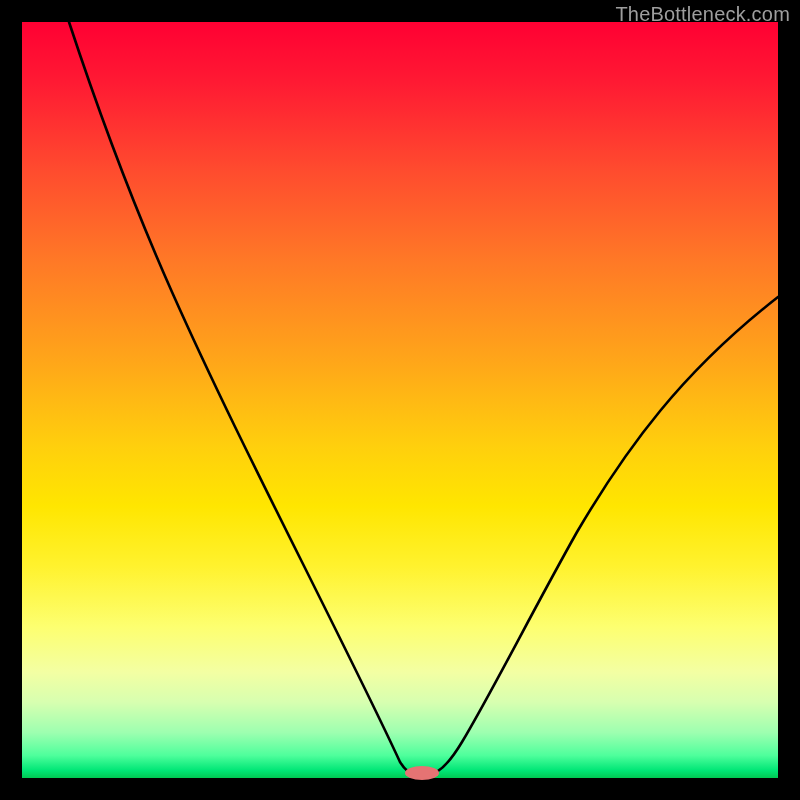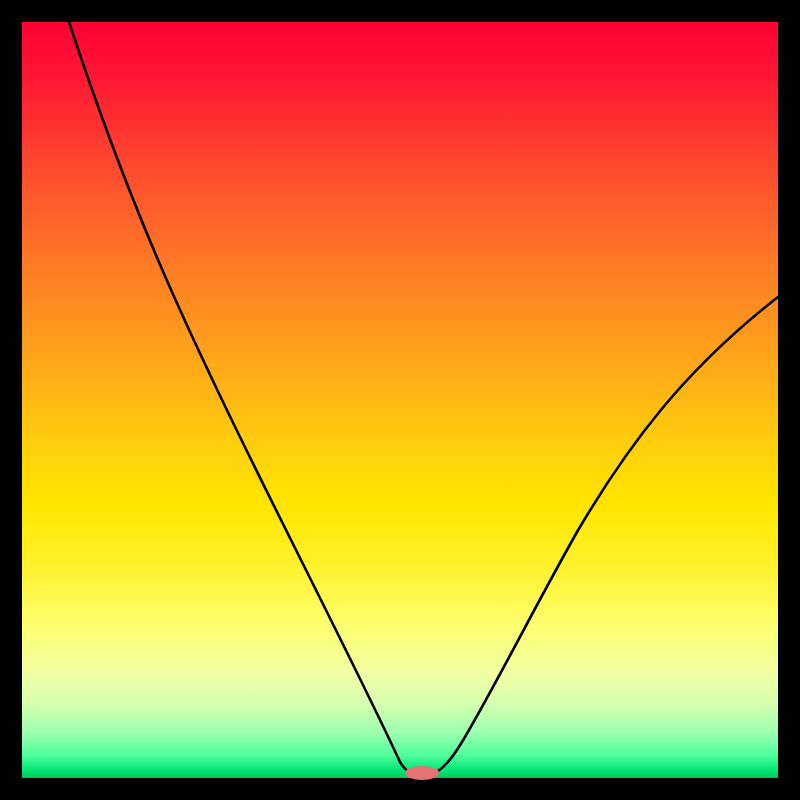--- a/index.html
+++ b/index.html
@@ -84,13 +84,14 @@
            C 190 360, 235 450, 280 540
            C 320 620, 355 690, 378 740
            C 383 748, 388 752, 393 752"></path>
       <path class="curve" d="M 407 752
            C 415 752, 425 745, 440 720
            C 470 670, 510 590, 555 510
            C 605 425, 660 350, 756 275"></path>
       <ellipse class="marker" cx="400" cy="751" rx="17" ry="7"></ellipse>
     </svg>
   </div>
+  <div class="watermark">TheBottleneck.com</div>
 </div>
 
 </body></html>

